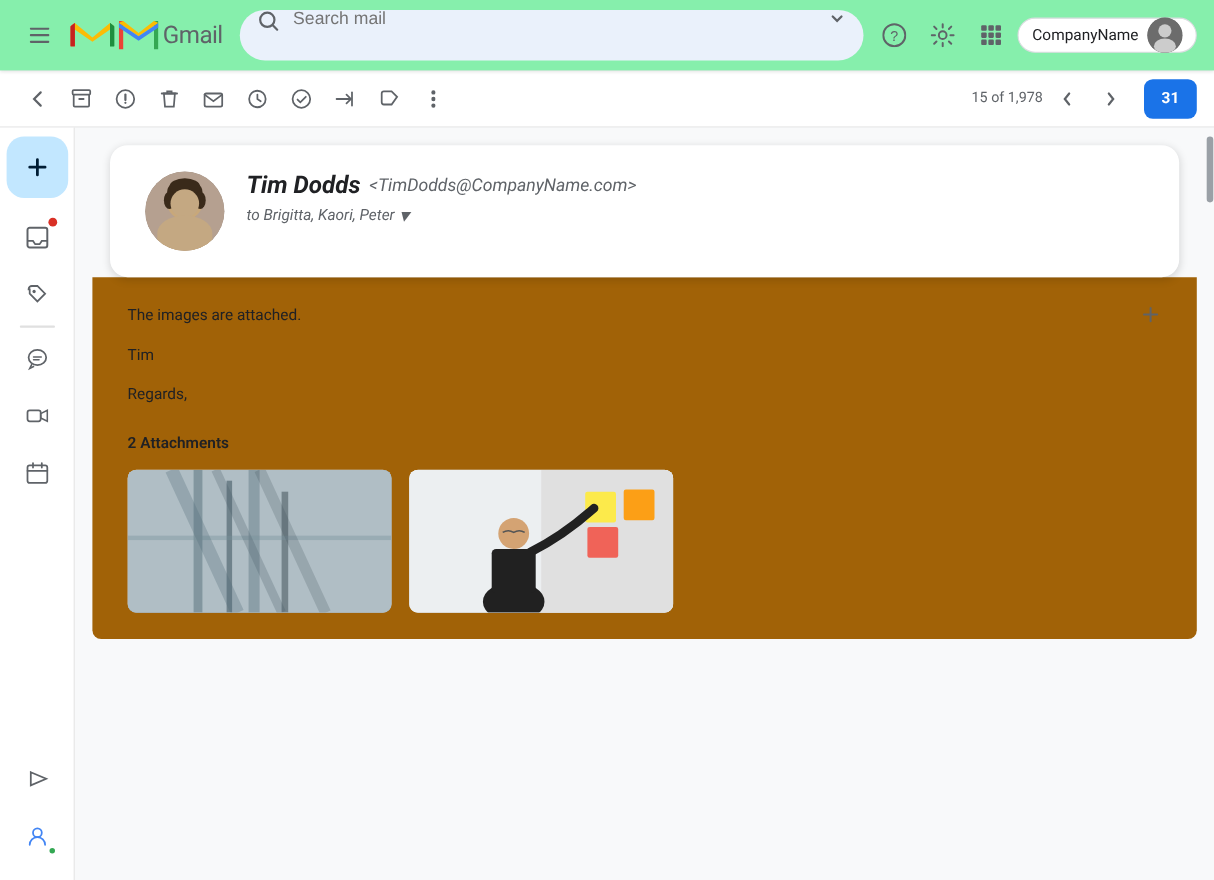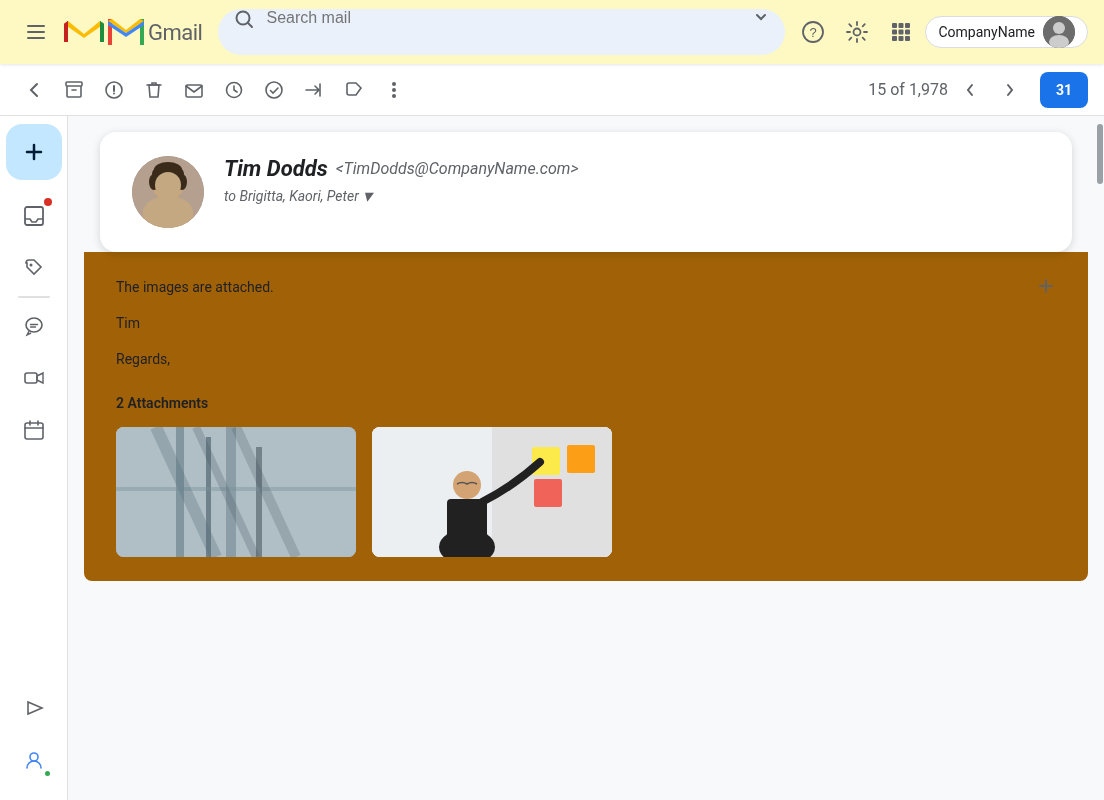--- a/index.html
+++ b/index.html
@@ -7,21 +7,21 @@
       font-family: 'Google Sans', Roboto, Arial, sans-serif;
       background: #f1f3f4;
       width: 1104px;
       height: 800px;
       overflow: hidden;
       position: relative;
     }
 
     
     .header {
-      background: #fef9c3;
+      background: #86efac;
       height: 64px;
       display: flex;
       align-items: center;
       padding: 0 16px;
       gap: 8px;
       position: relative;
       z-index: 10;
       box-shadow: 0 1px 3px rgba(0,0,0,0.1);
     }
     .menu-btn {
@@ -111,21 +111,21 @@
       width: 36px; height: 36px;
       display: flex; align-items: center; justify-content: center;
       border-radius: 50%;
       cursor: pointer;
       border: none; background: transparent;
       color: #5f6368;
       font-size: 18px;
     }
     .toolbar-count {
       margin-left: auto;
-      font-size: 16px;
+      font-size: 13px;
       color: #5f6368;
       display: flex; align-items: flex-end; gap: 4px;
     }
     .toolbar-nav-btn {
       width: 36px; height: 36px;
       display: flex; align-items: center; justify-content: center;
       border-radius: 50%;
       cursor: pointer;
       border: none; background: transparent;
       color: #5f6368;

